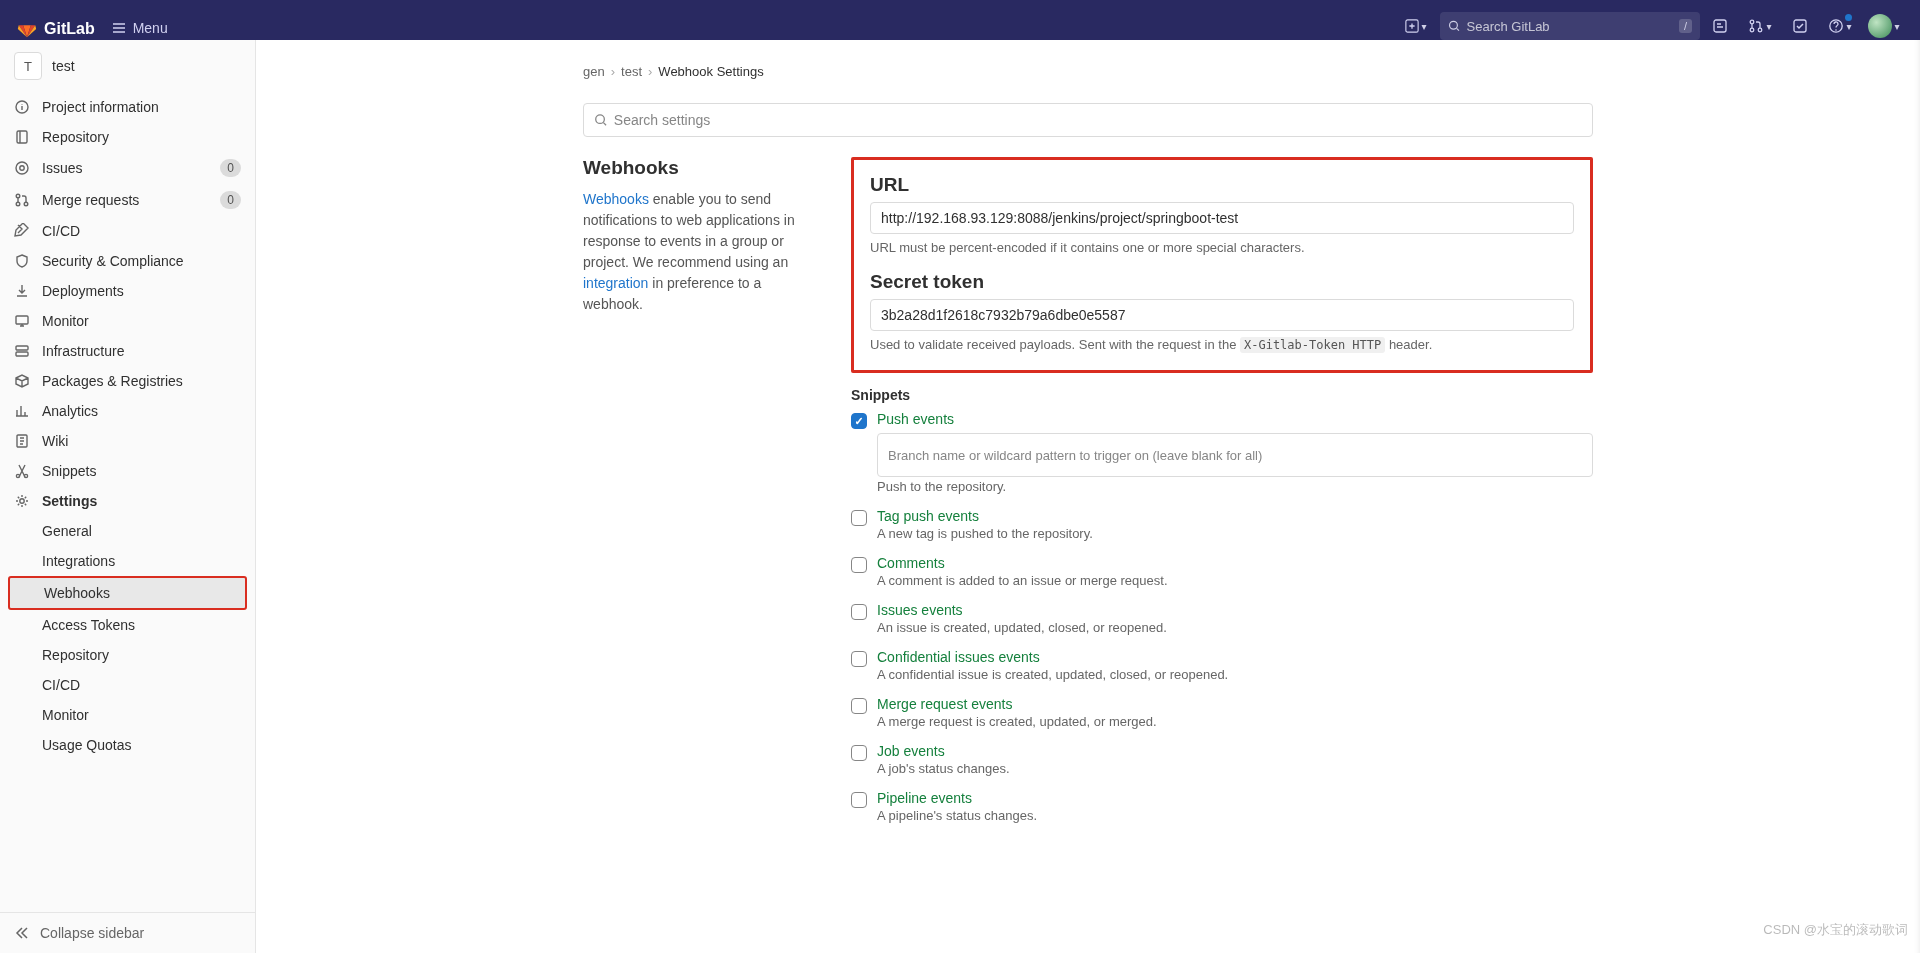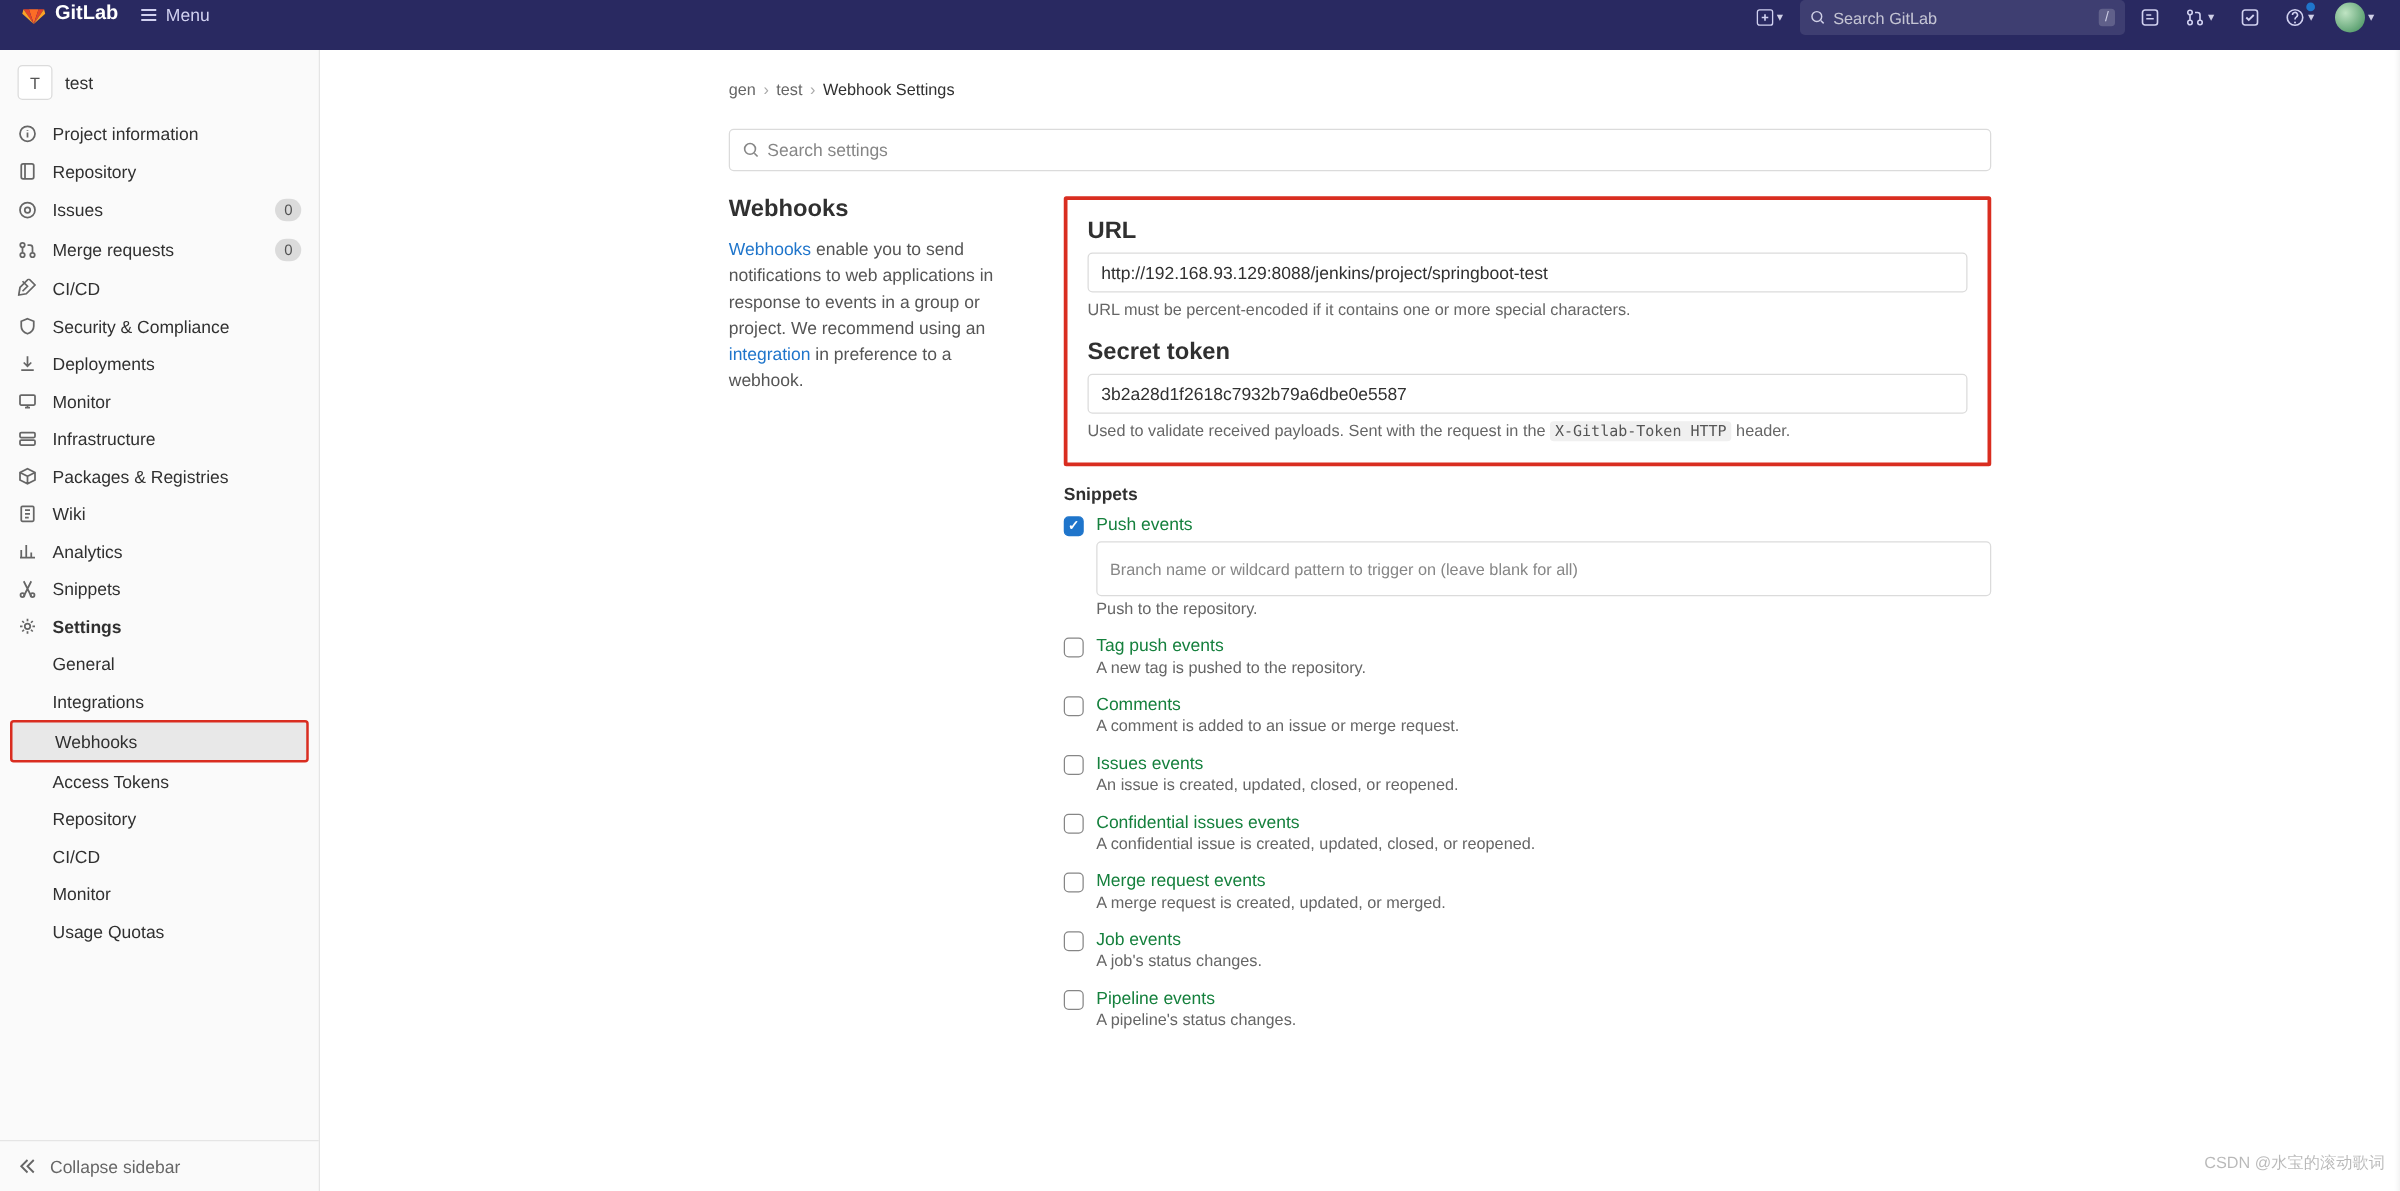--- a/index.html
+++ b/index.html
@@ -1,19 +1,19 @@
 <!DOCTYPE html>
 <html><head>
 <meta charset="utf-8">
 <style>
 * { box-sizing: border-box; margin: 0; padding: 0; }
 body { font-family: -apple-system, BlinkMacSystemFont, "Segoe UI", Helvetica, Arial, sans-serif; font-size: 14px; color: #303030; }
 
 
-.top-nav { background: #292961; height: 40px; display: flex; align-items: flex-start; padding: 0 16px; color: #fff; }
+.top-nav { background: #292961; height: 40px; display: flex; align-items: flex-end; padding: 0 16px; color: #fff; }
 .logo-wrap { display: flex; align-items: center; gap: 6px; margin-right: 8px; }
 .logo-wrap svg { width: 22px; height: 22px; }
 .brand { font-weight: 600; font-size: 16px; color: #fff; }
 .menu-btn { display: flex; align-items: center; gap: 6px; padding: 4px 8px; border-radius: 4px; cursor: pointer; color: #d1d1f0; }
 .nav-spacer { flex: 1; }
 .top-right { display: flex; align-items: center; gap: 4px; }
 .top-icon-btn { width: 32px; height: 28px; display: flex; align-items: center; justify-content: center; border-radius: 4px; cursor: pointer; color: #d1d1f0; position: relative; }
 .top-icon-btn.w-caret { width: 40px; gap: 2px; }
 .search-wrap { display: flex; align-items: center; background: rgba(255,255,255,.1); border-radius: 4px; height: 28px; padding: 0 8px; min-width: 260px; }
 .search-wrap input { background: transparent; border: none; outline: none; color: #fff; width: 100%; font-size: 13px; padding-left: 6px; }
@@ -257,33 +257,33 @@
           <span class="side-icon">
             <svg viewBox="0 0 16 16">
               <path d="M2 5l6-3 6 3v6l-6 3-6-3zM2 5l6 3 6-3M8 8v6" fill="none" stroke="#666" stroke-width="1.4"></path>
             </svg>
           </span>
     <span class="lbl">Packages &amp; Registries</span>
     </div>
         <div class="side-item">
           <span class="side-icon">
             <svg viewBox="0 0 16 16">
+              <path d="M3 13V7M7 13V3M11 13V9M2 13h12" fill="none" stroke="#666" stroke-width="1.4"></path>
+            </svg>
+          </span>
+    <span class="lbl">Analytics</span>
+    </div>
+        <div class="side-item">
+          <span class="side-icon">
+            <svg viewBox="0 0 16 16">
               <rect x="3" y="2" width="10" height="12" rx="1" fill="none" stroke="#666" stroke-width="1.4"></rect>
               <path d="M6 5h4M6 8h4M6 11h3" fill="none" stroke="#666" stroke-width="1.4"></path>
             </svg>
           </span>
     <span class="lbl">Wiki</span>
-    </div>
-        <div class="side-item">
-          <span class="side-icon">
-            <svg viewBox="0 0 16 16">
-              <path d="M3 13V7M7 13V3M11 13V9M2 13h12" fill="none" stroke="#666" stroke-width="1.4"></path>
-            </svg>
-          </span>
-    <span class="lbl">Analytics</span>
     </div>
         <div class="side-item">
           <span class="side-icon">
             <svg viewBox="0 0 16 16">
               <path d="M5 2l6 12M11 2L5 14" fill="none" stroke="#666" stroke-width="1.4"></path>
               <circle cx="4" cy="13" r="1.6" fill="none" stroke="#666" stroke-width="1.4"></circle>
               <circle cx="12" cy="13" r="1.6" fill="none" stroke="#666" stroke-width="1.4"></circle>
             </svg>
           </span>
     <span class="lbl">Snippets</span>

